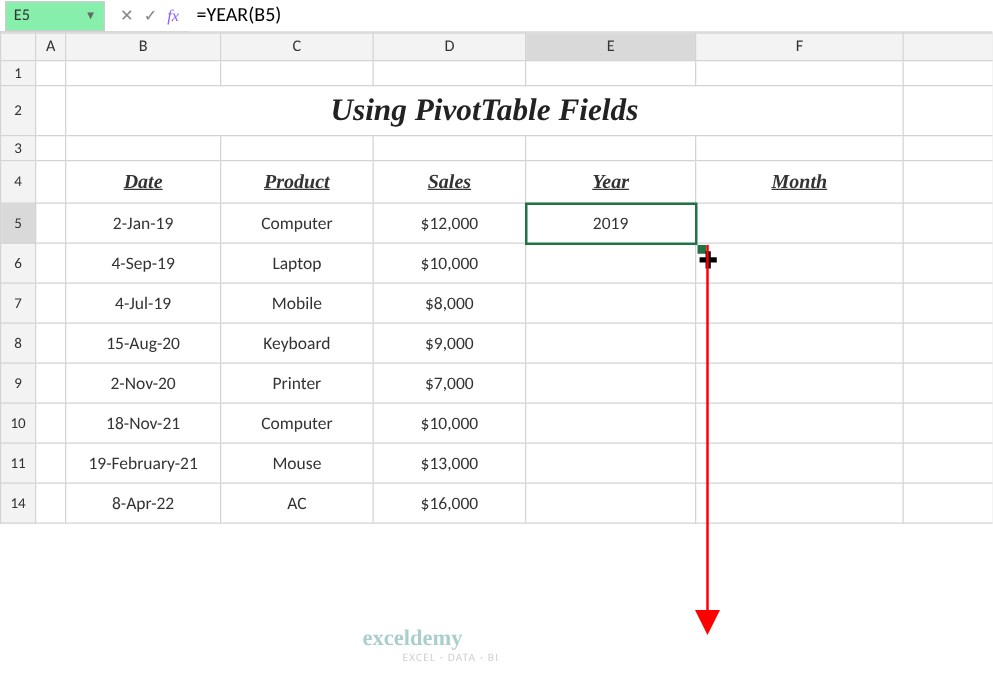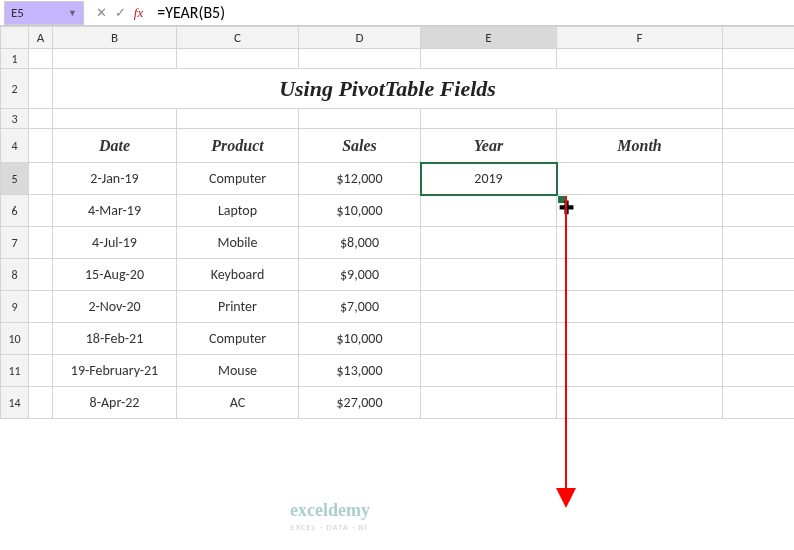--- a/index.html
+++ b/index.html
@@ -24,39 +24,39 @@
 }
 .name-box {
   width: 80px;
   height: 24px;
   border: 1px solid #ccc;
   margin: 0 4px;
   display: flex;
   align-items: center;
   padding: 0 6px;
   font-size: 13px;
-  background: #c4b5fd;
+  background: #86efac;
 }
 .name-box-dd {
   margin-left: auto;
   color: #666;
   font-size: 9px;
 }
 .fx-controls {
   display: flex;
   align-items: center;
   gap: 8px;
   padding: 0 8px;
   color: #888;
 }
 .fx-controls span { font-size: 13px; }
 .fx-label {
   font-style: italic;
   font-family: 'Times New Roman', serif;
-  color: #b91c1c;
+  color: #8b5cf6;
   font-size: 14px;
 }
 .formula-input {
   flex: 1;
   border: none;
   outline: none;
   height: 24px;
   padding: 0 6px;
   font-size: 16px;
   font-family: Calibri, Arial, sans-serif;
@@ -115,34 +115,35 @@
 
 
 .title-cell {
   background: #e5ecf6;
   border-top: 2px solid #7d93ba;
   border-bottom: 2px solid #7d93ba;
   border-left: 1px solid #000;
 }
 .title-text {
   font-family: Georgia, 'Times New Roman', serif;
-  font-size: 22px;
+  font-size: 25px;
   font-weight: bold;
   font-style: italic;
   color: #222;
   text-align: center;
 }
 
 
 .thdr {
   font-family: Georgia, 'Times New Roman', serif;
   font-weight: bold;
   font-style: italic;
   font-size: 16px;
   text-align: center;
+  text-decoration: underline;
 }
 .thdr-blue { background: #e5ecf6; }
 .thdr-orange { background: #e8a87c; }
 .box { border: 1px solid #000; }
 .cell-text { text-align: left; font-size: 14px; margin-top: 32px; }
 
 
 .active-cell {
   position: relative;
   outline: 2px solid #217346;
@@ -195,21 +196,21 @@
   color: #777;
   pointer-events: none;
   z-index: 5;
 }
 .watermark .brand {
   font-weight: bold;
   font-size: 18px;
   font-family: Georgia, serif;
   color: #0f766e;
 }
-.watermark .sub { font-size: 9px; letter-spacing: 1px; }
+.watermark .sub { font-size: 9px; letter-spacing: 1px; margin-left: 32px; }
 </style>
 </head>
 <body>
 
 <div class="formula-bar">
   <div class="name-box">
     <span>E5</span>
     <span class="name-box-dd">▼</span>
   </div>
   <div class="fx-controls">
@@ -314,21 +315,21 @@
       </td>
       <td class="box cell-text">
             <div class="cell"></div>
           </td>
       <td></td>
     </tr>
     <tr class="row-data">
       <th>6</th>
           <td></td>
       <td class="box cell-text">
-            <div class="cell">4-Mar-19</div>
+            <div class="cell">4-Sep-19</div>
           </td>
       <td class="box cell-text">
             <div class="cell">Laptop</div>
           </td>
       <td class="box cell-text">
             <div class="cell">$10,000</div>
           </td>
       <td class="box cell-text">
             <div class="cell"></div>
           </td>
@@ -394,21 +395,21 @@
           </td>
       <td class="box cell-text">
             <div class="cell"></div>
           </td>
       <td></td>
     </tr>
     <tr class="row-data">
       <th>10</th>
           <td></td>
       <td class="box cell-text">
-            <div class="cell">18-Feb-21</div>
+            <div class="cell">18-Nov-21</div>
           </td>
       <td class="box cell-text">
             <div class="cell">Computer</div>
           </td>
       <td class="box cell-text">
             <div class="cell">$10,000</div>
           </td>
       <td class="box cell-text">
             <div class="cell"></div>
           </td>
@@ -440,21 +441,21 @@
     <tr class="row-data">
       <th>14</th>
           <td></td>
       <td class="box cell-text">
             <div class="cell">8-Apr-22</div>
           </td>
       <td class="box cell-text">
             <div class="cell">AC</div>
           </td>
       <td class="box cell-text">
-            <div class="cell">$27,000</div>
+            <div class="cell">$16,000</div>
           </td>
       <td class="box cell-text">
             <div class="cell"></div>
           </td>
       <td class="box cell-text">
             <div class="cell"></div>
           </td>
       <td></td>
     </tr>
   </tbody>

